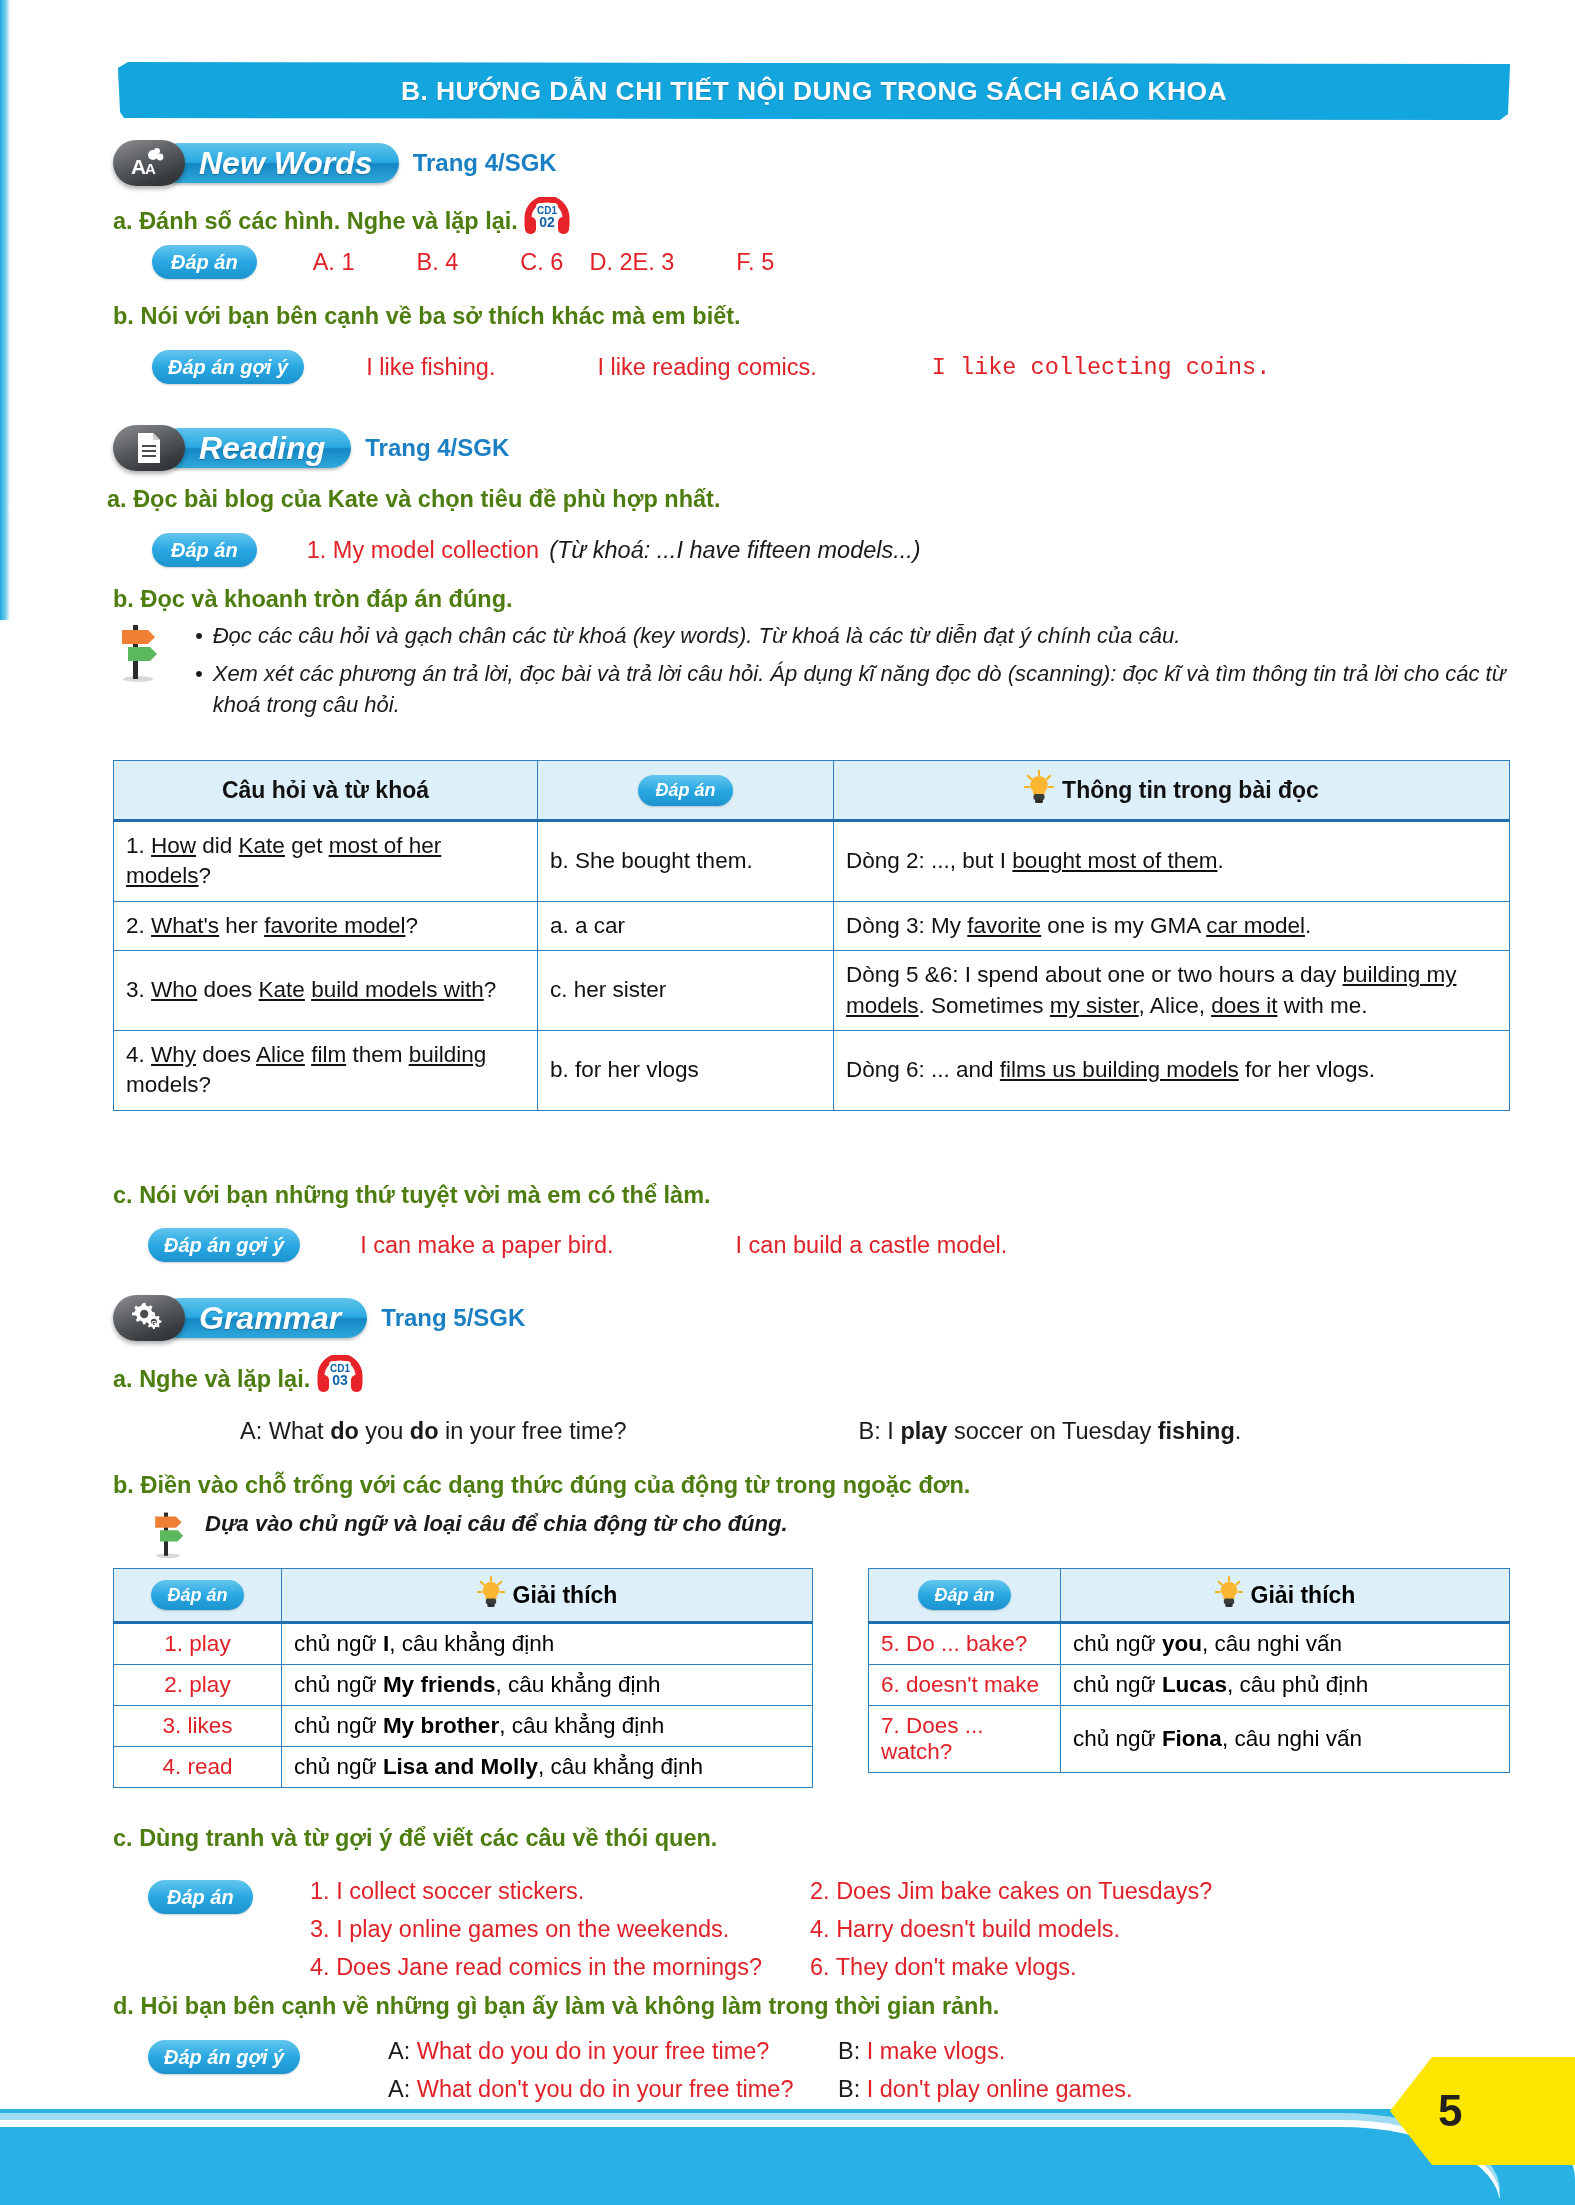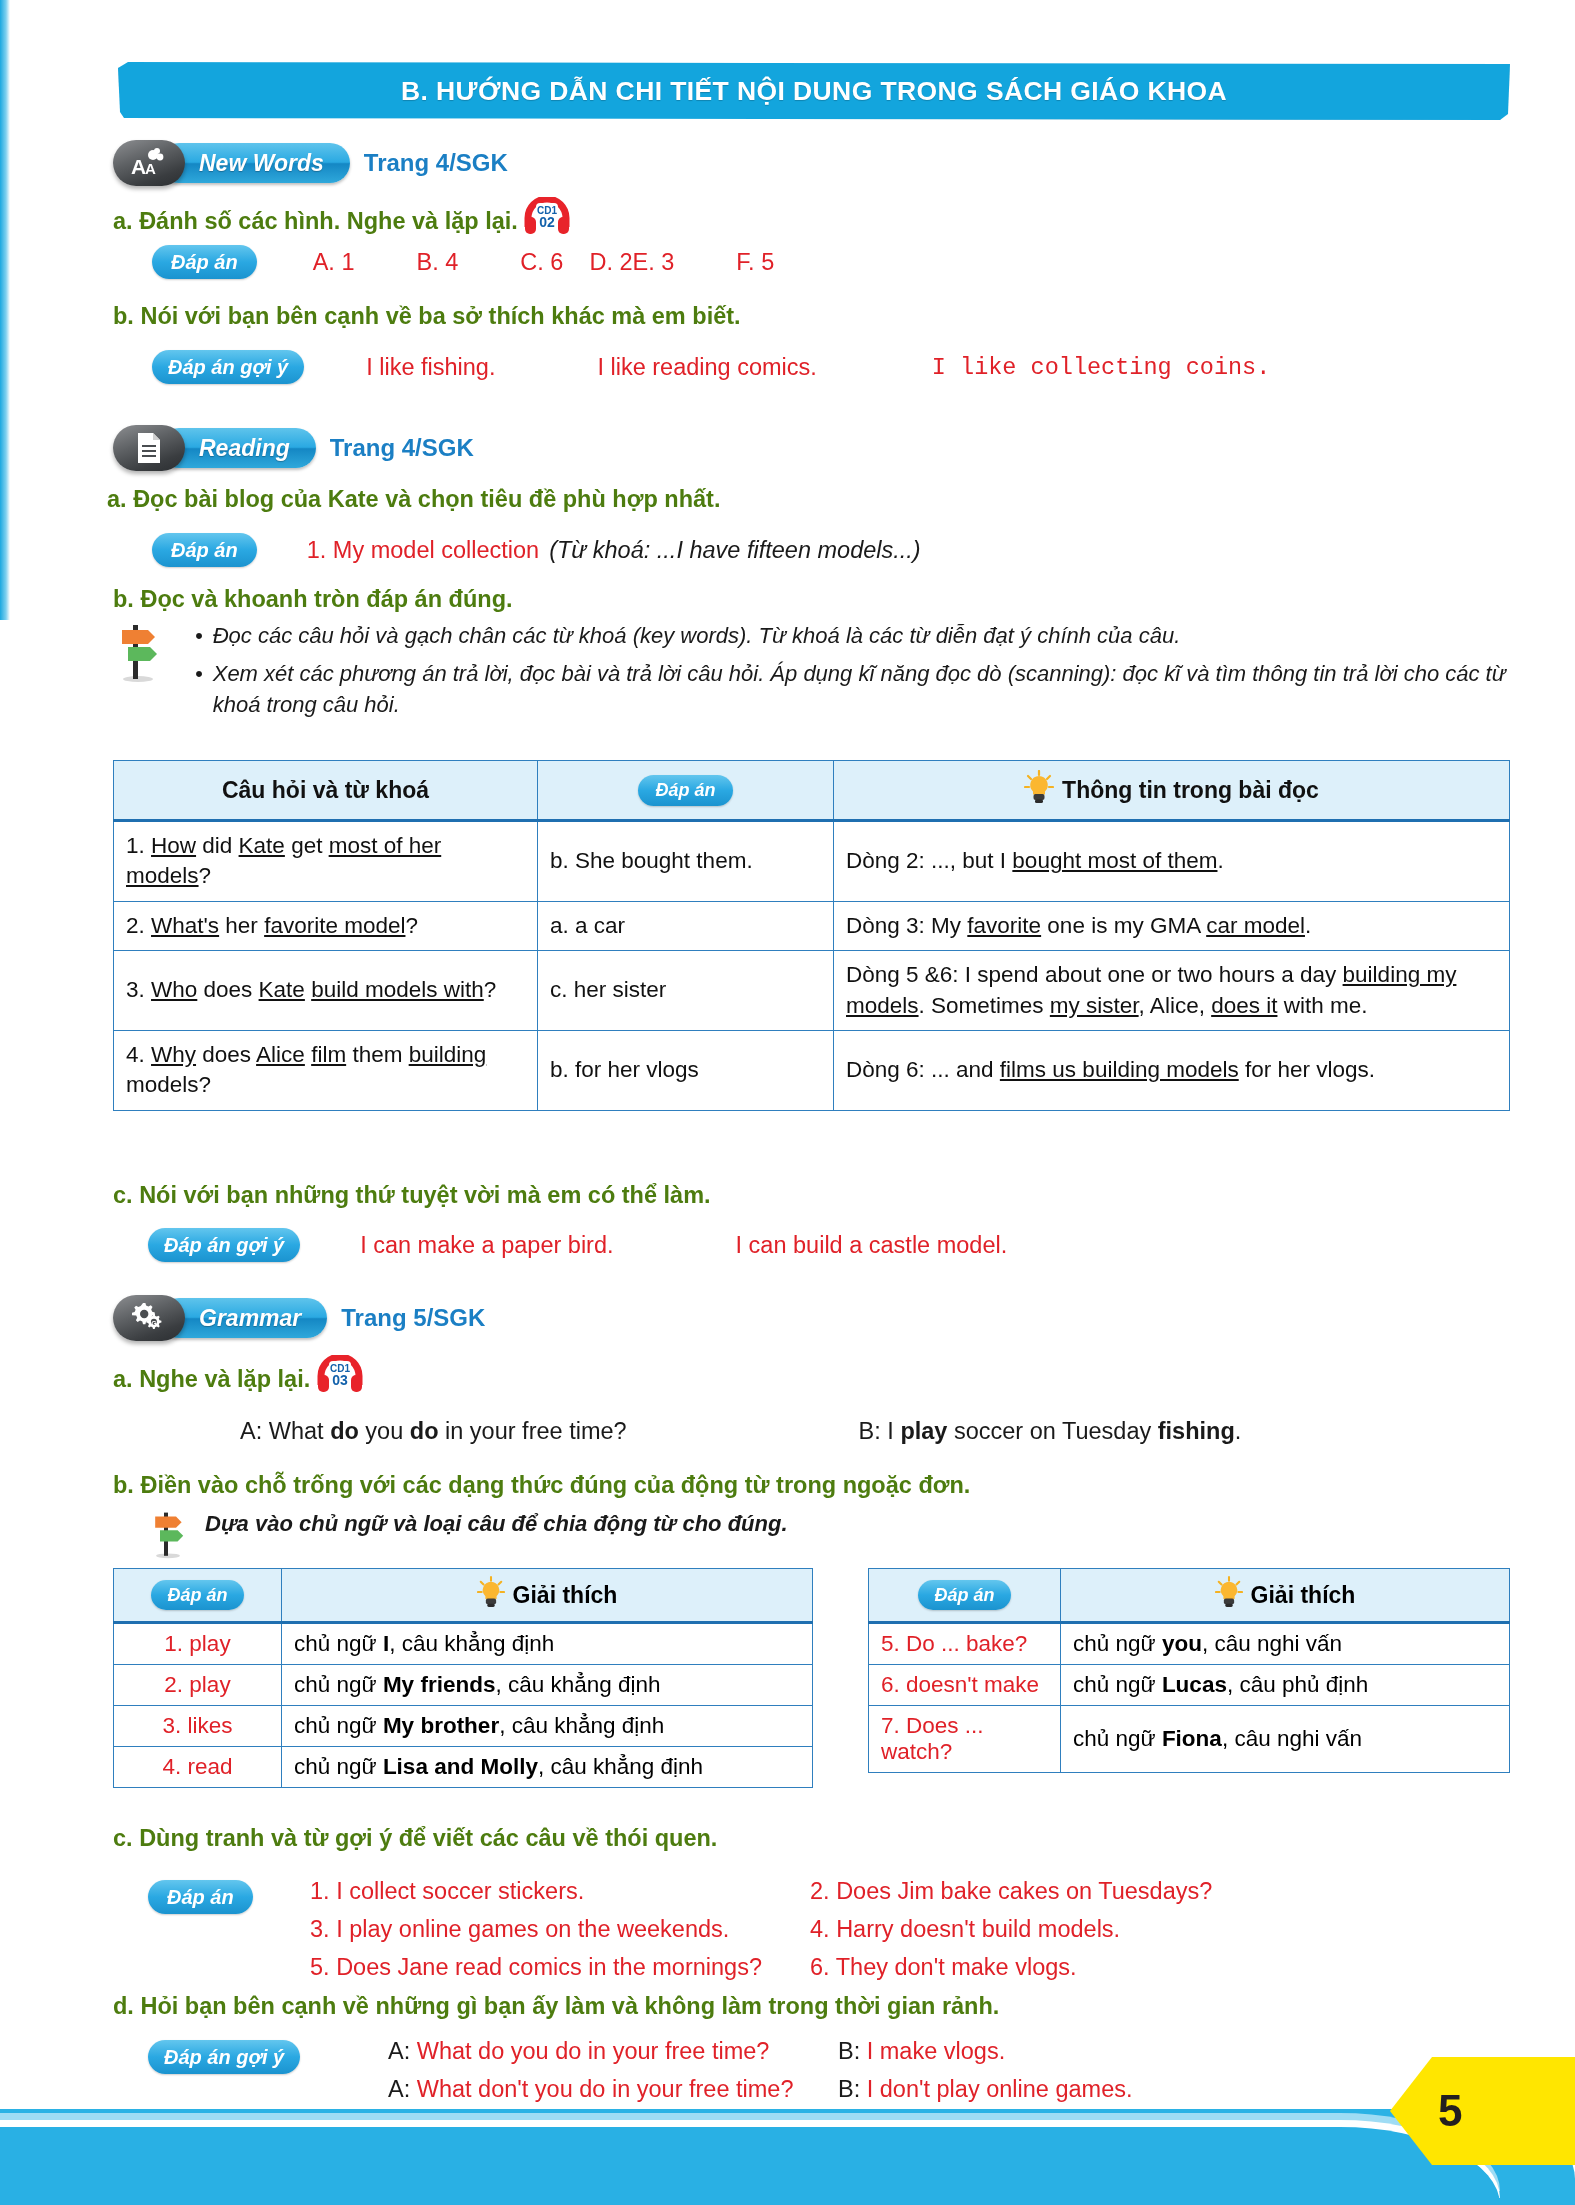--- a/index.html
+++ b/index.html
@@ -44,21 +44,21 @@
     position:relative; z-index:3;
     color:#fff;
   }
   .sec-ico svg { display:block; }
   .sec-pill {
     margin-left:-26px; height:40px; padding:0 26px 0 40px;
     border-radius:20px;
     background:linear-gradient(180deg,#5fc4ec 0%, #2aa9e2 48%, #1487c4 52%, #2fa8db 100%);
     box-shadow:0 2px 3px rgba(0,0,0,.25);
     display:flex; align-items:center; justify-content:center;
-    color:#fff; font-weight:bold; font-size:23px; font-style:italic;
+    color:#fff; font-weight:bold; font-size:32px; font-style:italic;
     text-shadow:0 1px 1px rgba(0,0,0,.25);
     position:relative; z-index:2;
   }
   .sec-page {
     margin-left:14px; color:#1b7fc4; font-weight:bold; font-size:24px;
   }
 
   
   .q { position:absolute; font-weight:bold; font-size:23.5px; color:#4d7c0f; }
   .tip-text { position:absolute; font-style:italic; font-size:22px; color:#1a1a1a; line-height:1.42; }
@@ -440,21 +440,21 @@
     <div style="position:absolute; left:162px; top:0; width:1340px;">
       <div style="display:flex;">
         <span class="ans" style="width:500px;">1. I collect soccer stickers.</span>
         <span class="ans">2. Does Jim bake cakes on Tuesdays?</span>
       </div>
       <div style="display:flex; margin-top:11px;">
         <span class="ans" style="width:500px;">3. I play online games on the weekends.</span>
         <span class="ans">4. Harry doesn't build models.</span>
       </div>
       <div style="display:flex; margin-top:11px;">
-        <span class="ans" style="width:500px;">5. Does Jane read comics in the mornings?</span>
+        <span class="ans" style="width:500px;">4. Does Jane read comics in the mornings?</span>
         <span class="ans">6. They don't make vlogs.</span>
       </div>
     </div>
   </div>
 
   <div class="q" style="left:113px; top:1993px;">d. Hỏi bạn bên cạnh về những gì bạn ấy làm và không làm trong thời gian rảnh.</div>
 
   <div style="position:absolute; left:148px; top:2038px;">
     <span class="chip lg" style="position:absolute; left:0; top:2px;">Đáp án gợi ý</span>
     <div style="position:absolute; left:240px; top:0; width:1300px;">

